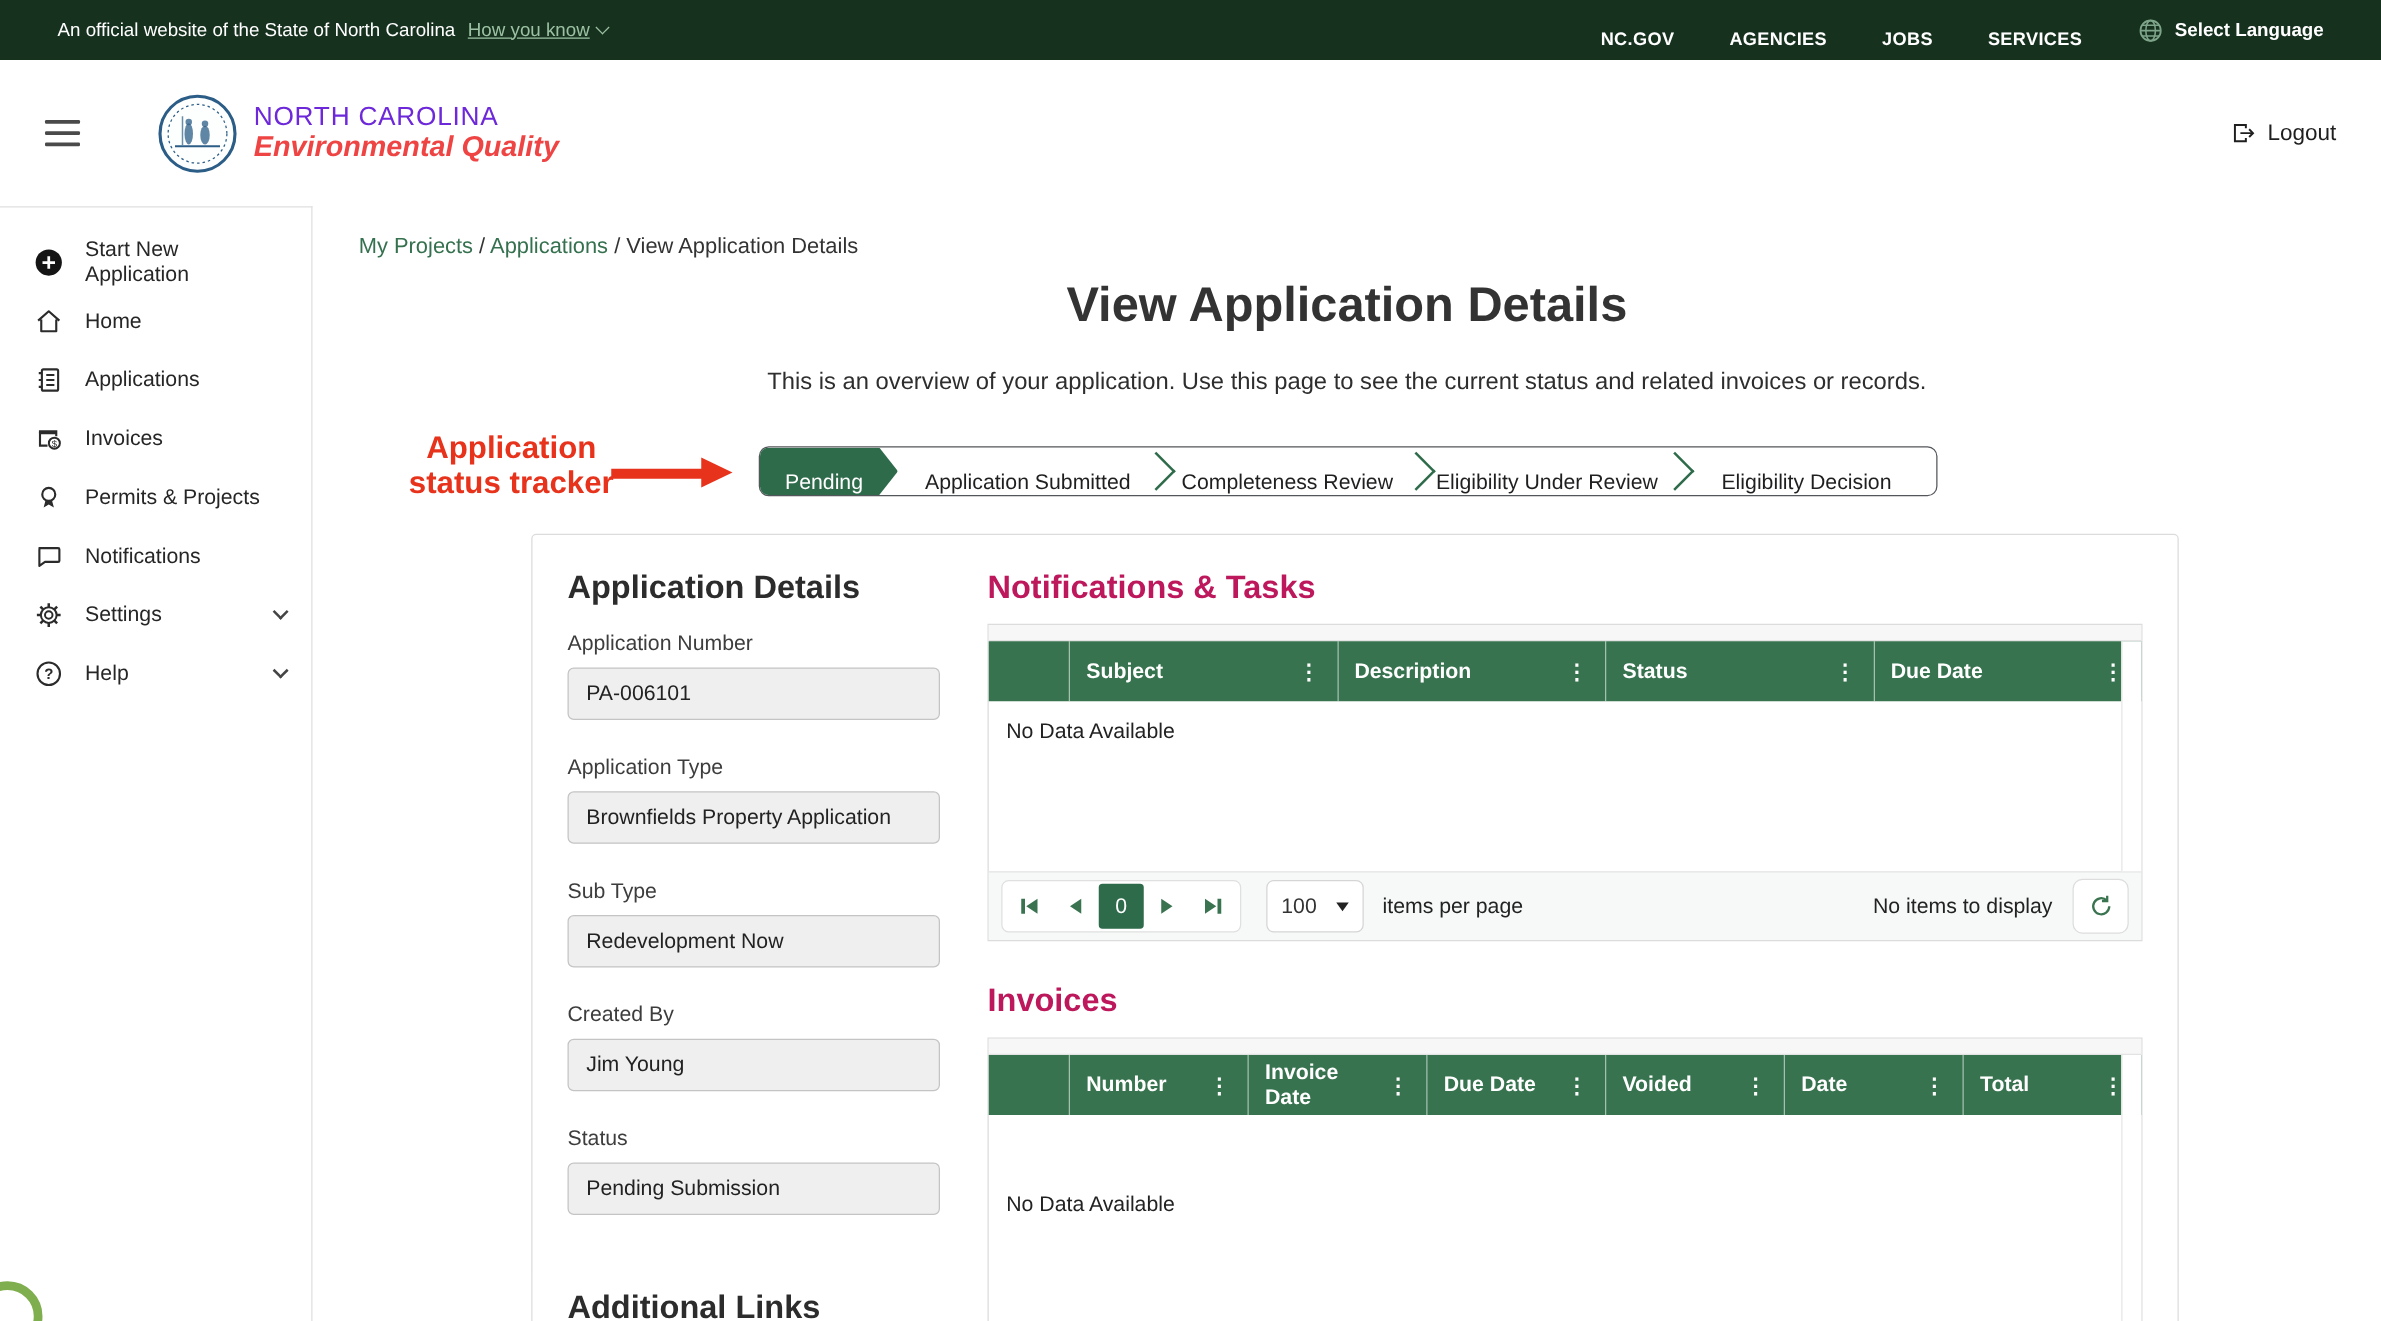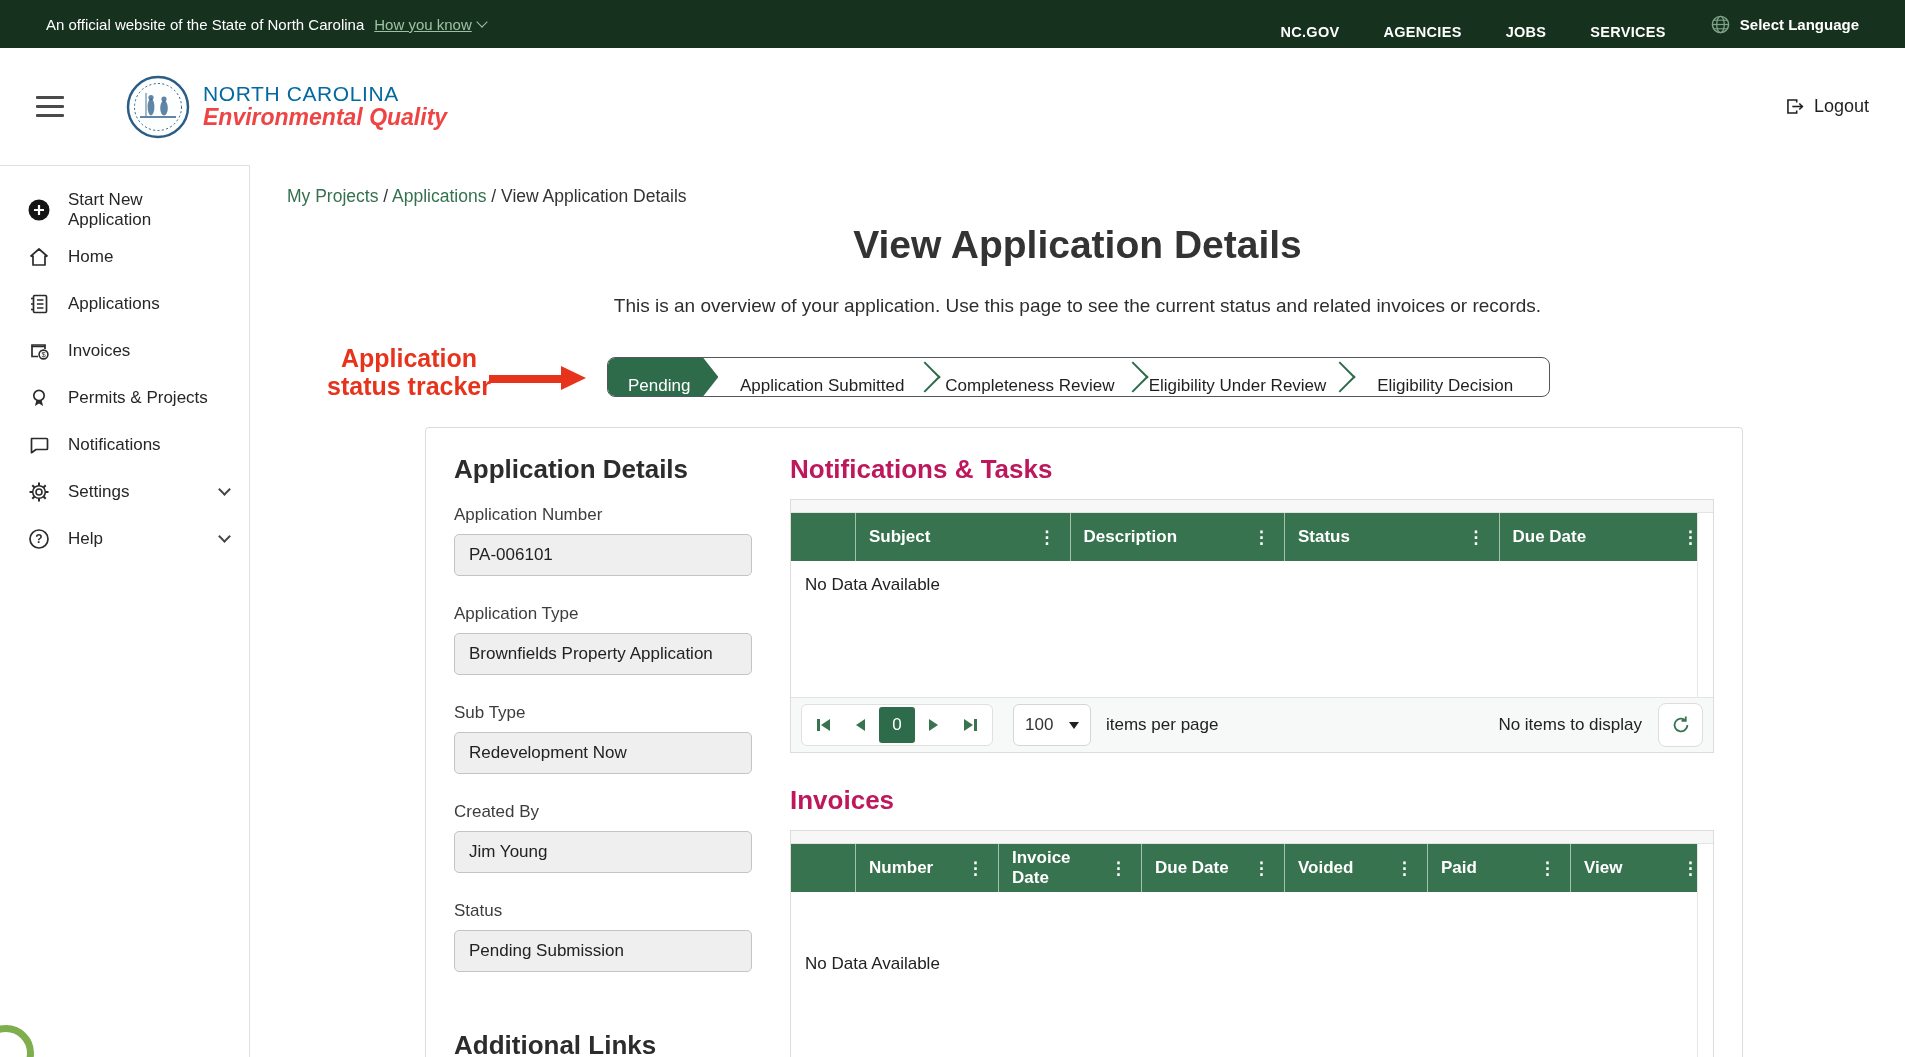--- a/index.html
+++ b/index.html
@@ -16,21 +16,21 @@
   .topbar-right { margin-left:auto; display:flex; align-items:center; gap:44px; }
   .topnav-link { color:#fff; font-weight:700; font-size:14.5px; letter-spacing:.3px; cursor:pointer;margin-top:15px; }
   .lang { display:flex; align-items:center; gap:9px; color:#fff; font-weight:700; font-size:15px; cursor:pointer; }
 
   
   .header { height:117px; display:flex; align-items:center; padding:0 36px; background:#fff; }
   .hamburger { width:28px; display:flex; flex-direction:column; gap:6px; cursor:pointer; }
   .hamburger span { display:block; height:3px; background:#4a4a4a; border-radius:1px; }
   .brand { display:flex; align-items:center; gap:13px; margin-left:62px; }
   .brand-text { display:flex; flex-direction:column; line-height:1.08; }
-  .brand1 { font-size:21px; letter-spacing:.6px; color:#0369a1; }
+  .brand1 { font-size:21px; letter-spacing:.6px; color:#6d28d9; }
   .brand2 { font-size:23px; font-weight:700; font-style:italic; color:#ef4444; }
   .logout { margin-left:auto; display:flex; align-items:center; gap:9px; font-size:18px; color:#1f1f1f; cursor:pointer; }
 
   
   .body-row { display:flex; height:892px; }
   .sidebar { width:250px; border-top:1px solid #e0e0e0; border-right:1px solid #e0e0e0; padding-top:20px; flex:none; }
   .side-item { height:47px; display:flex; align-items:center; gap:17px; padding:0 20px 0 27px; font-size:17px; color:#262626; cursor:pointer; }
   .side-item .lbl { flex:1; }
   .chev-down { width:9px; height:9px; border-right:2px solid #444; border-bottom:2px solid #444; transform:rotate(45deg); margin-top:-4px; }
   .main { flex:1; position:relative; }
@@ -391,25 +391,25 @@
                 </div>
                 <div class="th">
                   <span>Due Date</span>
                   <span class="dots">⋮</span>
                 </div>
                 <div class="th">
                   <span>Voided</span>
                   <span class="dots">⋮</span>
                 </div>
                 <div class="th">
-                  <span>Paid</span>
-                  <span class="dots">⋮</span>
-                </div>
-                <div class="th">
-                  <span>View</span>
+                  <span>Date</span>
+                  <span class="dots">⋮</span>
+                </div>
+                <div class="th">
+                  <span>Total</span>
                   <span class="dots">⋮</span>
                 </div>
               </div>
               <div class="tbody inv">
                 <span>No Data Available</span>
               </div>
               <div class="scroll-spacer inv"></div>
             </div>
           </div>
         </div>

